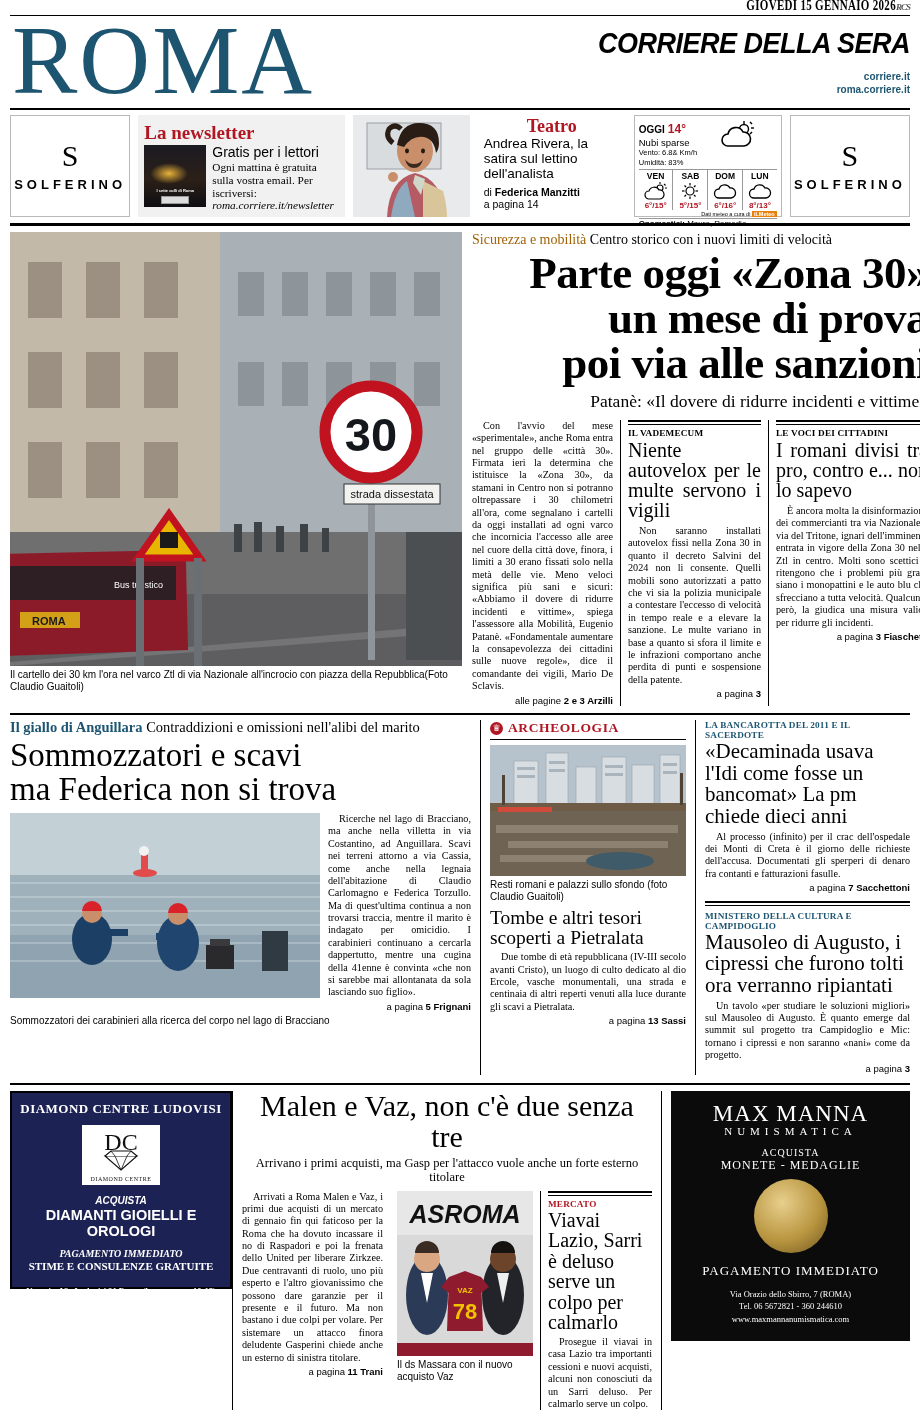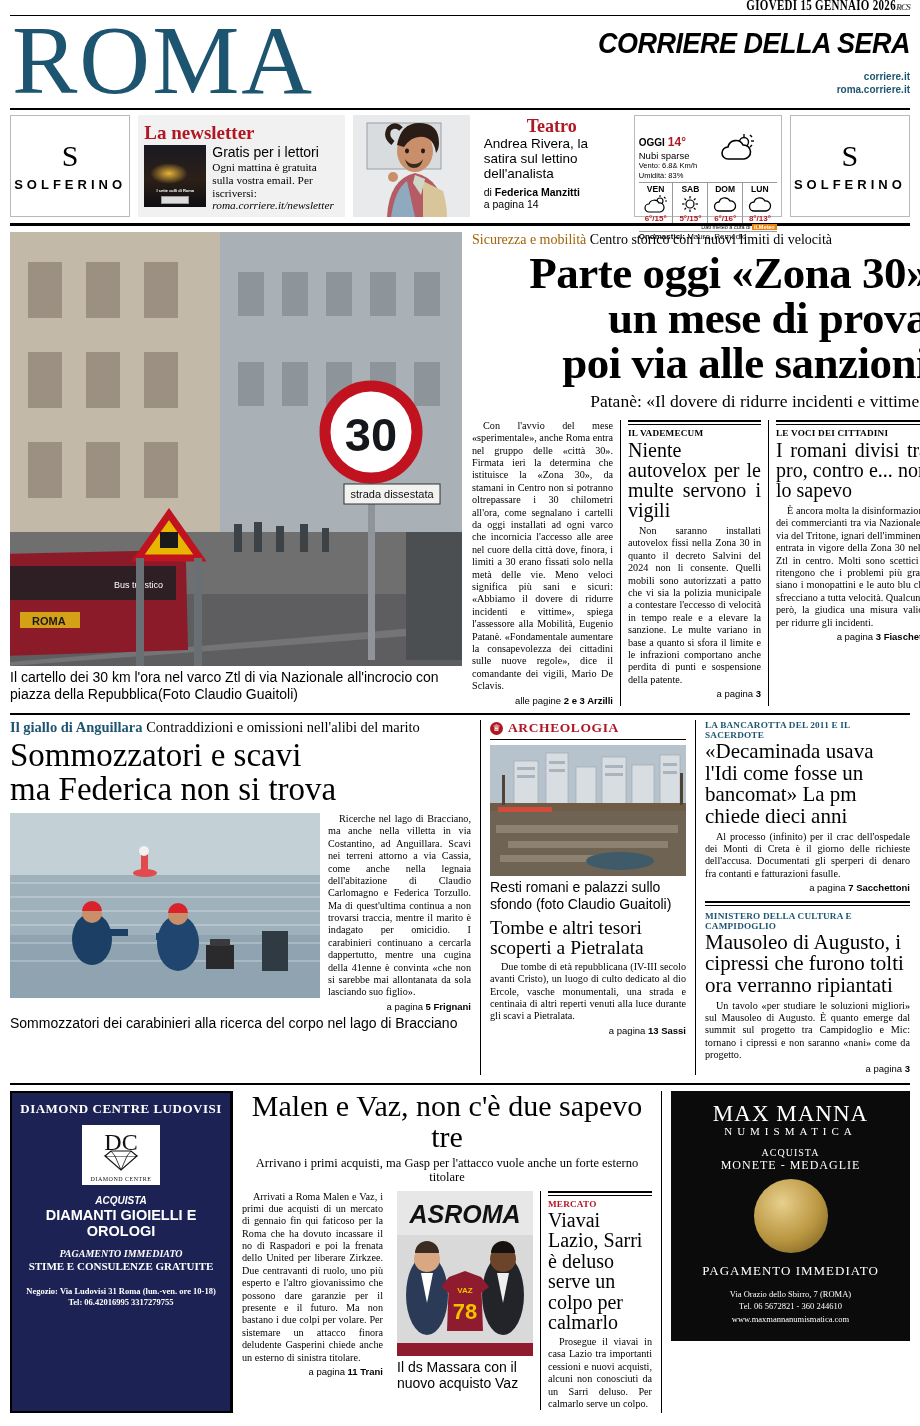--- a/index.html
+++ b/index.html
@@ -47,21 +47,21 @@
   .news-lead{font-family:"Liberation Sans",sans-serif;font-size:14px;line-height:1;margin-bottom:2px;}
   .news-ital{font-style:italic;}
   .portrait{width:118px;margin-left:8px;overflow:hidden;position:relative;background:#cfd3d6;}
   .teatro{width:150px;margin-left:8px;padding:2px 6px 0 6px;box-sizing:border-box;border:none;}
   .t-kicker{color:#b01723;font-family:"Liberation Serif",serif;font-weight:bold;font-size:18px;line-height:1;text-align:center;}
   .t-head{font-family:"Liberation Sans",sans-serif;font-size:13.5px;line-height:1.12;margin-top:1px;}
   .t-by{font-family:"Liberation Sans",sans-serif;font-size:10.5px;margin-top:4px;line-height:1.2;}
   .t-by b{font-weight:bold;}
 
   
-  .weather{width:150px;margin-left:8px;border:1px solid #b9b9b9;box-sizing:border-box;padding:16px 4px;
+  .weather{width:150px;margin-left:8px;border:1px solid #b9b9b9;box-sizing:border-box;padding:3px 4px;
            font-family:"Liberation Sans",sans-serif;}
   .w-top{display:flex;justify-content:space-between;}
   .w-oggi{font-size:10px;font-weight:bold;}
   .w-temp{color:#b01723;font-weight:bold;font-size:12px;margin-left:3px;}
   .w-desc{font-size:9.5px;}
   .w-small{font-size:7.5px;line-height:1.25;}
   .w-days{display:flex;border-top:1px solid #999;margin-top:2px;}
   .w-day{flex:1;text-align:center;border-left:1px solid #999;padding-top:1px;}
   .w-day:first-child{border-left:none;}
   .w-dname{font-size:8.5px;font-weight:bold;}
@@ -72,21 +72,21 @@
   .w-onom b{font-weight:bold;}
   .solferino2{width:122px;margin-left:8px;}
   svg.wi{display:block;margin:0 auto;}
 
   .rule-strong{border-top:3px solid #000;margin-top:6px;}
 
   
   .mainrow{display:flex;margin-top:6px;}
   .leadphoto{width:452px;flex:none;}
   .photo{width:452px;height:434px;position:relative;overflow:hidden;background:#8a8f93;}
-  .ph-cap{font-family:"Liberation Sans",sans-serif;font-size:14px;padding:3px 0 2px 0;line-height:1.2;}
+  .ph-cap{font-family:"Liberation Sans",sans-serif;font-size:10px;padding:3px 0 2px 0;line-height:1.2;}
   .leadtext{flex:1;padding-left:10px;box-sizing:border-box;}
   .kicker{font-size:14px;line-height:1.1;}
   .kicker b{color:#a16207;font-weight:normal;}
   .bighead{font-family:"Liberation Serif",serif;font-weight:bold;font-size:45px;line-height:1.0;
            text-align:right;letter-spacing:-.5px;margin-top:3px;}
   .subhead{font-size:17.5px;text-align:right;margin-top:6px;line-height:1.1;}
 
   .cols3{display:flex;margin-top:9px;}
   .c3{font-size:10.2px;line-height:1.215;text-align:justify;}
   .c3 p{margin:0;text-indent:11px;}
@@ -141,21 +141,21 @@
   .sc-a{width:148px;font-size:10.2px;line-height:1.215;text-align:justify;box-sizing:border-box;padding-right:7px;}
   .sc-a p{margin:0;text-indent:11px;}
   .sc-b{width:150px;box-sizing:border-box;padding:0 7px;}
   .sc-c{flex:1;box-sizing:border-box;padding-left:7px;border-left:1px solid #000;}
   .romaphoto{width:100%;height:165px;position:relative;overflow:hidden;background:#e9e9e9;}
   .mktkick{font-family:"Liberation Serif",serif;font-weight:bold;font-size:9.2px;color:#b01723;letter-spacing:.2px;}
   .mkthead{font-family:"Liberation Serif",serif;font-size:20px;line-height:1.03;margin-top:1px;}
 
   
   .ad-diamond{background:#1d2254;color:#fff;text-align:center;padding:8px 6px;box-sizing:border-box;
-              height:322px;border:2px solid #000;}
+              height:198px;border:2px solid #000;}
   .ad-d-title{font-family:"Liberation Serif",serif;font-weight:bold;font-size:13px;letter-spacing:.5px;}
   .ad-d-logo{width:78px;height:60px;background:#fff;margin:8px auto 0 auto;position:relative;}
   .ad-d-logo .dc{font-family:"Liberation Serif",serif;color:#111;font-size:24px;padding-top:4px;}
   .ad-d-logo .dn{font-family:"Liberation Serif",serif;color:#111;font-size:6px;letter-spacing:.5px;
                  position:absolute;bottom:3px;left:0;right:0;}
   .ad-d-acq{font-style:italic;font-weight:bold;font-size:10px;margin-top:10px;font-family:"Liberation Sans",sans-serif;}
   .ad-d-main{font-family:"Liberation Sans",sans-serif;font-weight:bold;font-size:14.5px;margin-top:1px;}
   .ad-d-pay{font-family:"Liberation Serif",serif;font-style:italic;font-weight:bold;font-size:10px;margin-top:9px;}
   .ad-d-stime{font-family:"Liberation Serif",serif;font-weight:bold;font-size:11px;margin-top:1px;}
   .ad-d-foot{font-family:"Liberation Serif",serif;font-weight:bold;font-size:8.5px;margin-top:14px;line-height:1.35;}
@@ -584,21 +584,21 @@
         <div class="ad-d-pay">PAGAMENTO IMMEDIATO</div>
         <div class="ad-d-stime">STIME E CONSULENZE GRATUITE</div>
         <div class="ad-d-foot">
           <div>Negozio: Via Ludovisi 31 Roma (lun.-ven. ore 10-18)</div>
           <div>Tel: 06.42016995  3317279755</div>
         </div>
       </div>
     </div>
 
     <div class="sportmid">
-      <div class="sporthead">Malen e Vaz, non c'è due sapevo tre</div>
+      <div class="sporthead">Malen e Vaz, non c'è due senza tre</div>
       <div class="sportsub">Arrivano i primi acquisti, ma Gasp per l'attacco vuole anche un forte esterno titolare</div>
       <div class="sportcols">
         <div class="sc-a">
           <p>Arrivati a Roma Malen e Vaz, i primi due acquisti di un mercato di gennaio fin qui faticoso per la Roma che ha dovuto incassare il no di Raspadori e poi la frenata dello United per liberare Zirkzee.
 Due centravanti di ruolo, uno più esperto e l'altro giovanissimo che possono dare garanzie per il presente e il futuro. Ma non bastano i due colpi per volare. Per sistemare un attacco finora deludente Gasperini chiede anche un esterno di sinistra titolare.</p>
           <div class="refline">
             <span>a pagina </span><b>11 Trani</b>
           </div>
         </div>
         <div class="sc-b">

